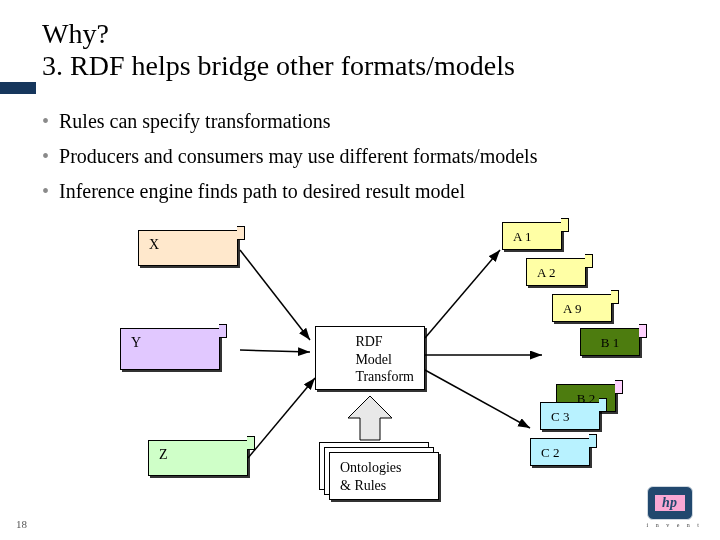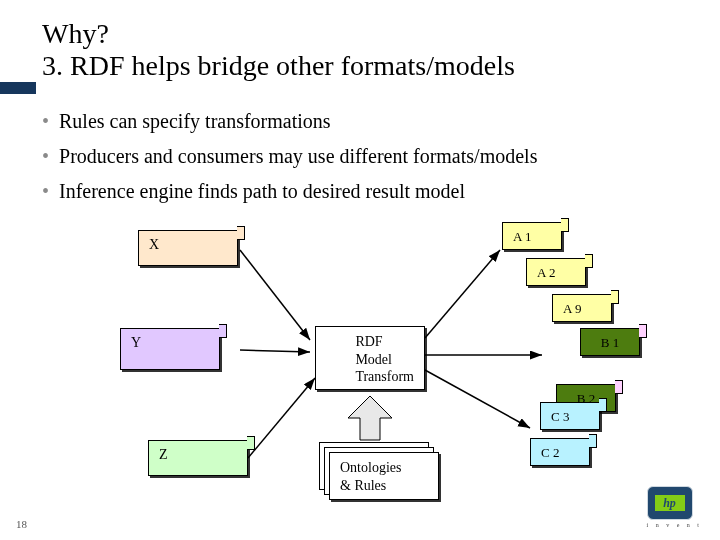--- a/index.html
+++ b/index.html
@@ -19,21 +19,21 @@
   .z { background: #cfffc8; width: 100px; height: 36px; }
   .rdf { background: #fff; width: 110px; height: 64px; font-size: 14px; line-height: 1.25; justify-content: flex-end; }
   .ont { background: #fff; width: 110px; height: 48px; font-size: 14px; line-height: 1.25; }
   .a { background: #ffffa5; width: 60px; height: 28px; font-size: 13px; }
   .b { background: #4d7c0f; width: 60px; height: 28px; font-size: 13px; justify-content: center; }
   .c { background: #b8f2ff; width: 60px; height: 28px; font-size: 13px; }
   .stack-back { position: absolute; border: 1px solid #000; background: #fff; }
   svg.arrows { position: absolute; left: 0; top: 0; width: 720px; height: 305px; }
   .logo { position: absolute; right: 18px; bottom: 12px; text-align: center; }
   .logo-box { width: 46px; height: 34px; border-radius: 6px; background: #21486e; border: 1px solid #cfd8e0; display: flex; align-items: center; justify-content: center; }
-  .logo-box .inner { width: 30px; height: 16px; border-radius: 0; background: #84cc16; display: flex; align-items: center; justify-content: center; font-size: 12px; font-weight: bold; color: #21486e; font-style: italic; }
+  .logo-box .inner { width: 30px; height: 16px; border-radius: 0; background: #f9a8d4; display: flex; align-items: center; justify-content: center; font-size: 14px; font-weight: bold; color: #21486e; font-style: italic; }
   .logo-sub { font-size: 6px; letter-spacing: 3px; color: #444; margin-top: 2px; }
   .pagenum { position: absolute; left: 16px; bottom: 10px; font-size: 11px; color: #555; }
 </style>
 </head>
 <body>
 
 <div class="slide">
   <div class="accent-bar"></div>
 
   <div class="title">

